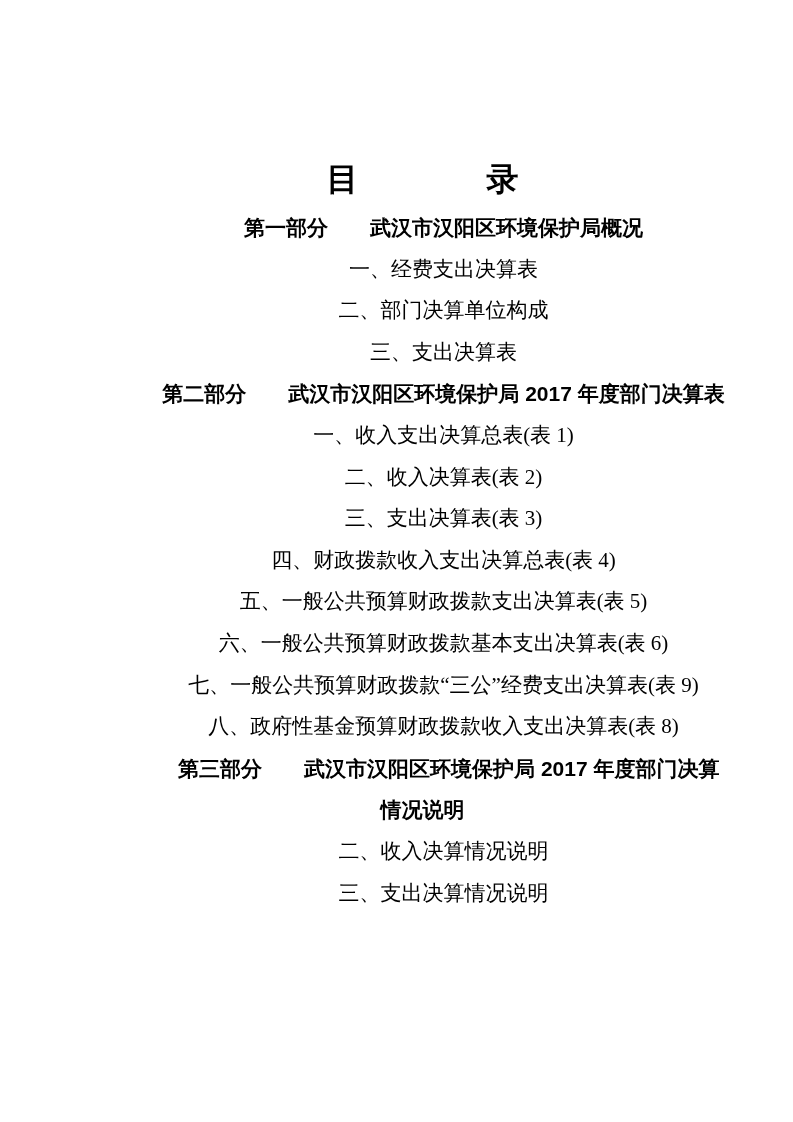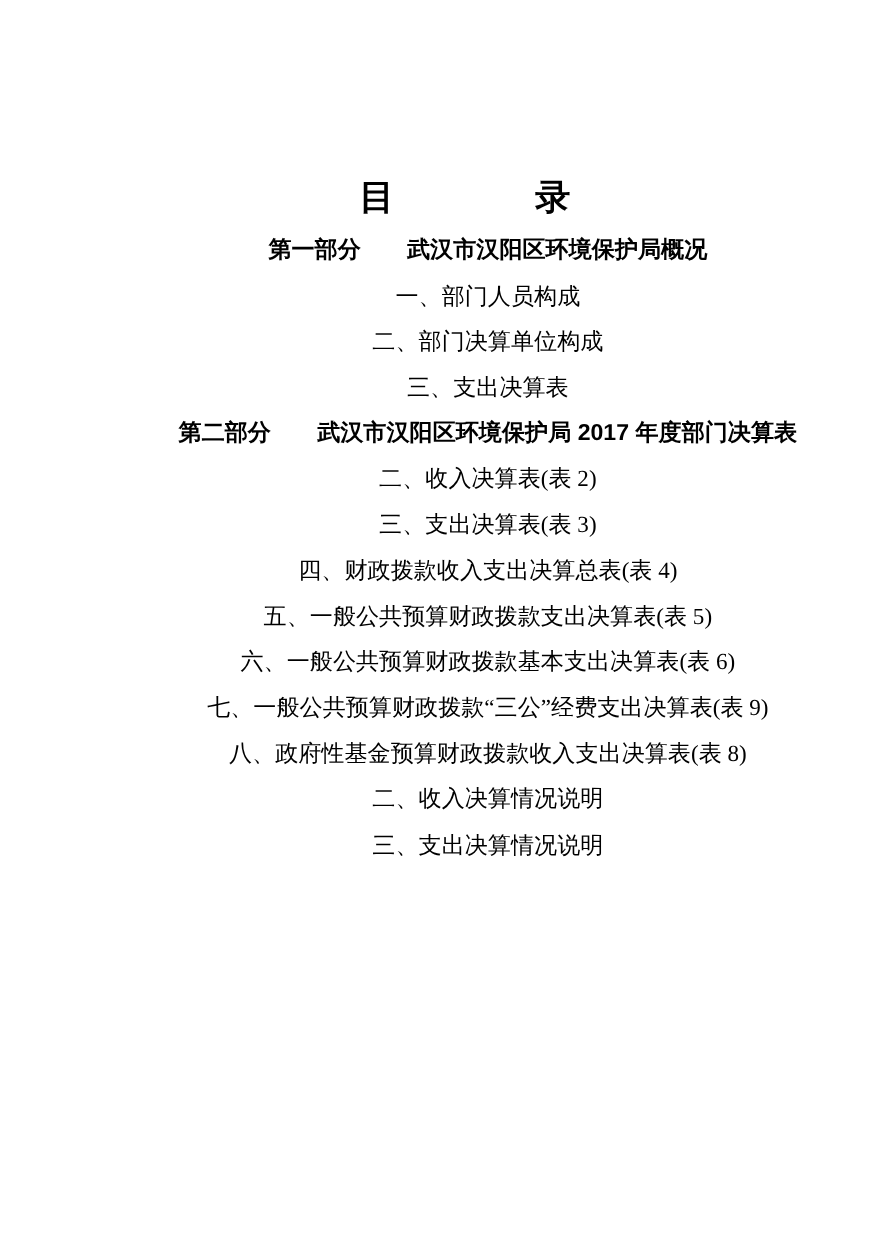--- a/index.html
+++ b/index.html
@@ -48,27 +48,29 @@
     text-indent: 2.5em;
   }
 </style>
 </head>
 <body>
 
 <div class="page">
   <h1 class="doc-title">目　　　　录</h1>
   <div class="toc-list">
       <p class="toc-entry bold"><span class="entry-text">第一部分　　武汉市汉阳区环境保护局概况</span></p>
-      <p class="toc-entry"><span class="entry-text">一、部门人员构成</span></p>
+      <p class="toc-entry"><span class="entry-text">一、经费支出决算表</span></p>
       <p class="toc-entry"><span class="entry-text">二、部门决算单位构成</span></p>
       <p class="toc-entry"><span class="entry-text">三、支出决算表</span></p>
       <p class="toc-entry bold"><span class="entry-text">第二部分　　武汉市汉阳区环境保护局 2017 年度部门决算表</span></p>
+      <p class="toc-entry"><span class="entry-text">一、收入支出决算总表(表 1)</span></p>
       <p class="toc-entry"><span class="entry-text">二、收入决算表(表 2)</span></p>
       <p class="toc-entry"><span class="entry-text">三、支出决算表(表 3)</span></p>
       <p class="toc-entry"><span class="entry-text">四、财政拨款收入支出决算总表(表 4)</span></p>
       <p class="toc-entry"><span class="entry-text">五、一般公共预算财政拨款支出决算表(表 5)</span></p>
       <p class="toc-entry"><span class="entry-text">六、一般公共预算财政拨款基本支出决算表(表 6)</span></p>
       <p class="toc-entry"><span class="entry-text">七、一般公共预算财政拨款“三公”经费支出决算表(表 9)</span></p>
       <p class="toc-entry"><span class="entry-text">八、政府性基金预算财政拨款收入支出决算表(表 8)</span></p>
+      <p class="toc-entry bold extra-indent"><span class="entry-text">第三部分　　武汉市汉阳区环境保护局 2017 年度部门决算情况说明</span></p>
       <p class="toc-entry"><span class="entry-text">二、收入决算情况说明</span></p>
       <p class="toc-entry"><span class="entry-text">三、支出决算情况说明</span></p>
     </div>
 </div>
 
 </body></html>

